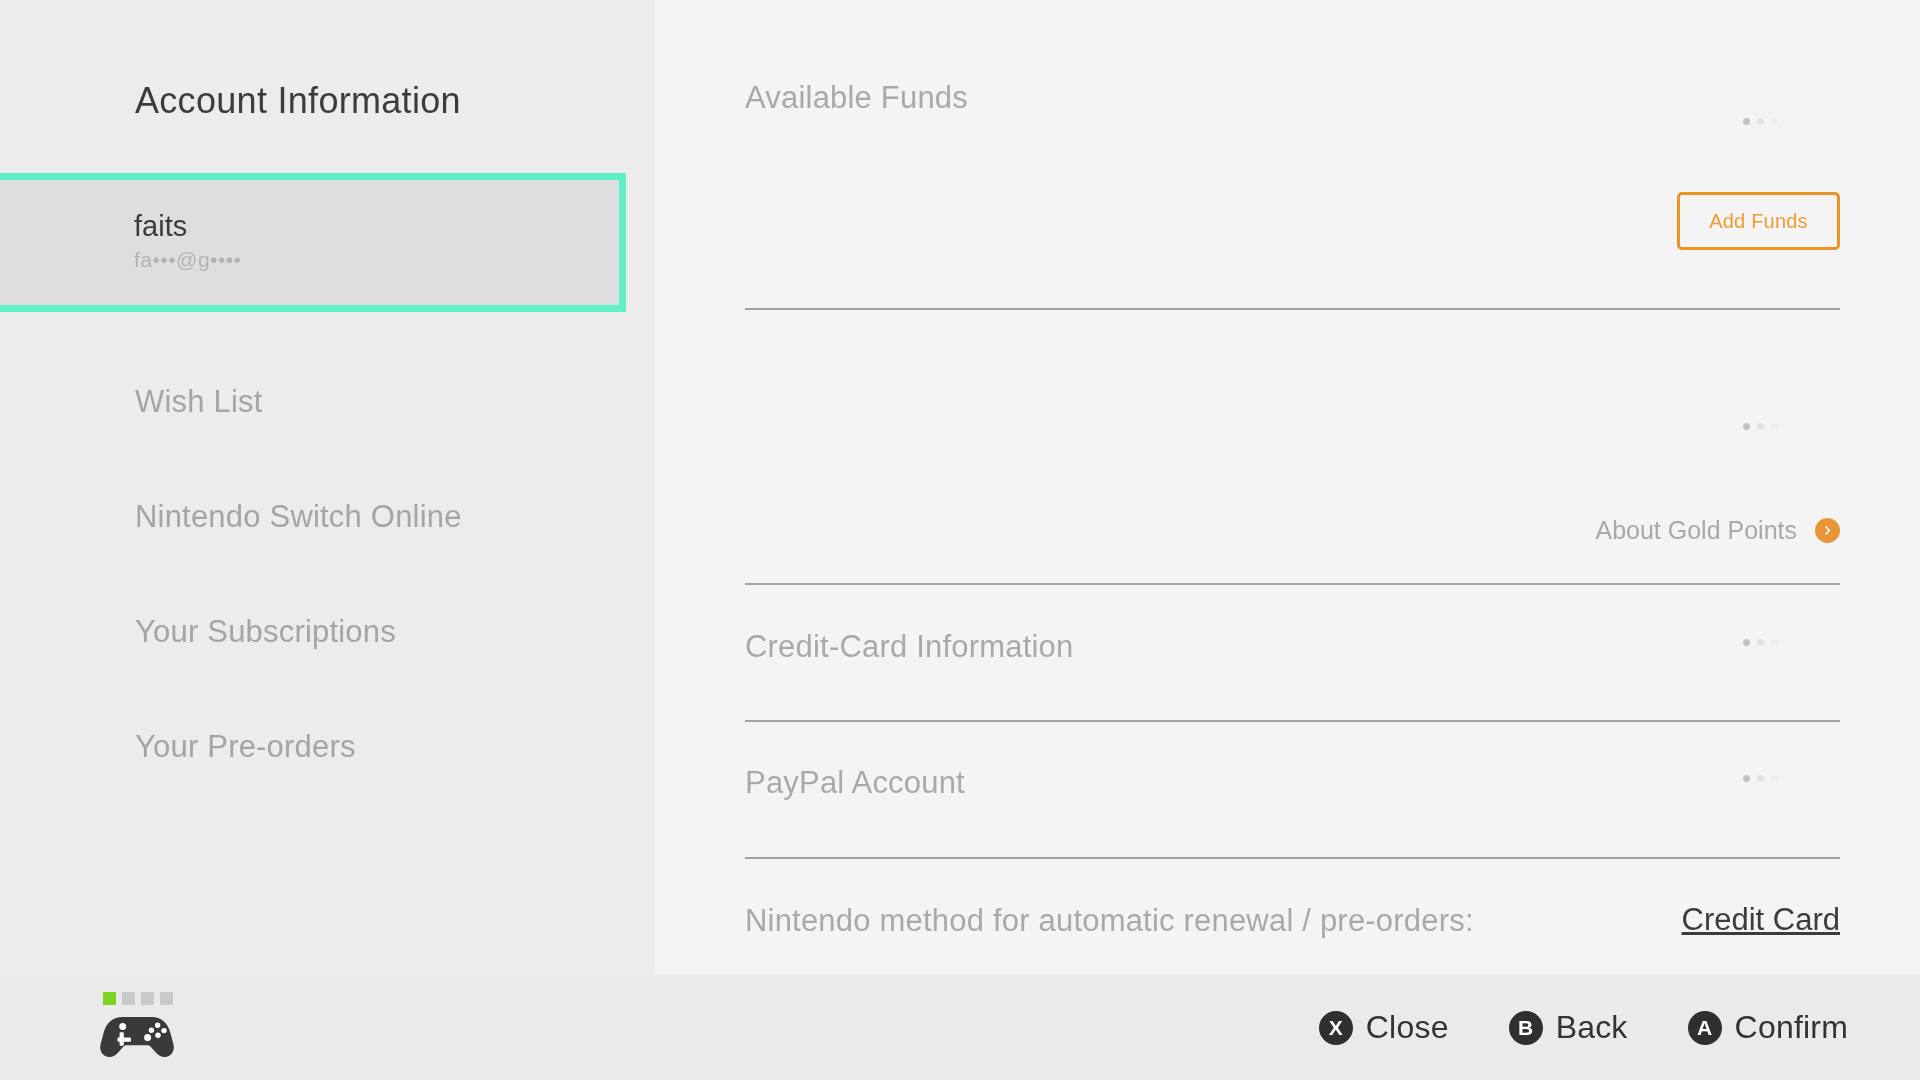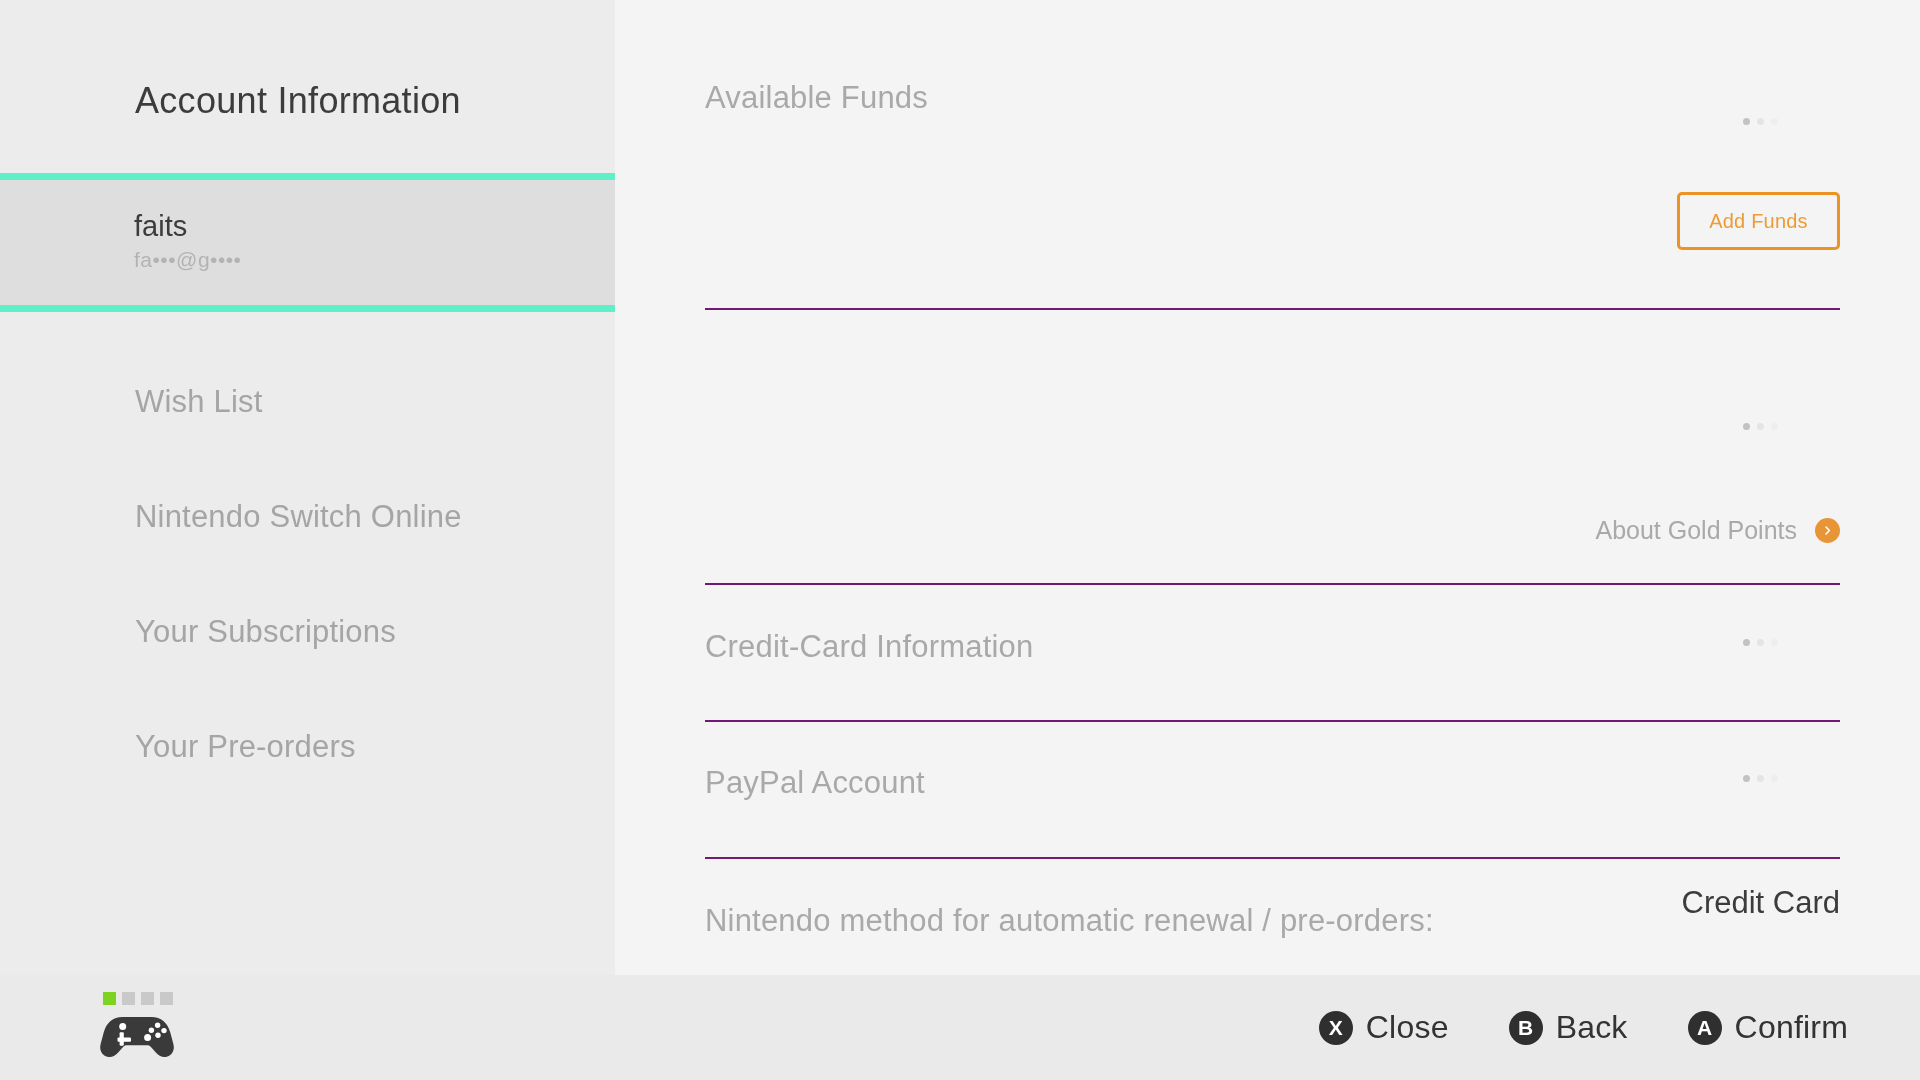--- a/index.html
+++ b/index.html
@@ -32,20 +32,21 @@
     flex-direction: row;
   }
 
   
   #sidebar {
     width: 615px;
     height: 975px;
     background: #ececec;
     position: relative;
     flex: 0 0 615px;
+    padding-left: 40px;
   }
 
   #sidebar-title {
     position: absolute;
     left: 135px;
     top: 80px;
     font-size: 36px;
     color: #3c3c3c;
     letter-spacing: 0.3px;
     white-space: nowrap;
@@ -110,21 +111,21 @@
   .content-inner {
     position: absolute;
     left: 90px;
     right: 80px;
     top: 0;
     bottom: 0;
   }
 
   .section {
     position: relative;
-    border-bottom: 2px solid #701a75;
+    border-bottom: 2px solid #a3a3a3;
   }
   .section.noline { border-bottom: none; }
 
   .sec-label {
     font-size: 31px;
     color: #a9a9a9;
     letter-spacing: 0.2px;
     white-space: nowrap;
   }
   .sec-value-strong {
@@ -212,21 +213,21 @@
   #sec-cc .dots { position: absolute; right: 62px; top: 54px; }
 
   
   #sec-pp { height: 137px; box-sizing: border-box; }
   #sec-pp .sec-label { position: absolute; left: 0; top: 43px; }
   #sec-pp .dots { position: absolute; right: 62px; top: 53px; }
 
   
   #sec-pay { height: 120px; box-sizing: border-box; }
   #sec-pay .sec-label { position: absolute; left: 0; top: 44px; }
-  #sec-pay .sec-value-strong { position: absolute; right: 0; top: 26px; }
+  #sec-pay .sec-value-strong { position: absolute; right: 0; top: 43px; text-decoration: underline; }
 
   
   #bottom-bar {
     position: absolute;
     left: 0;
     top: 975px;
     width: 1920px;
     height: 105px;
     background: #eaeaea;
     display: flex;

